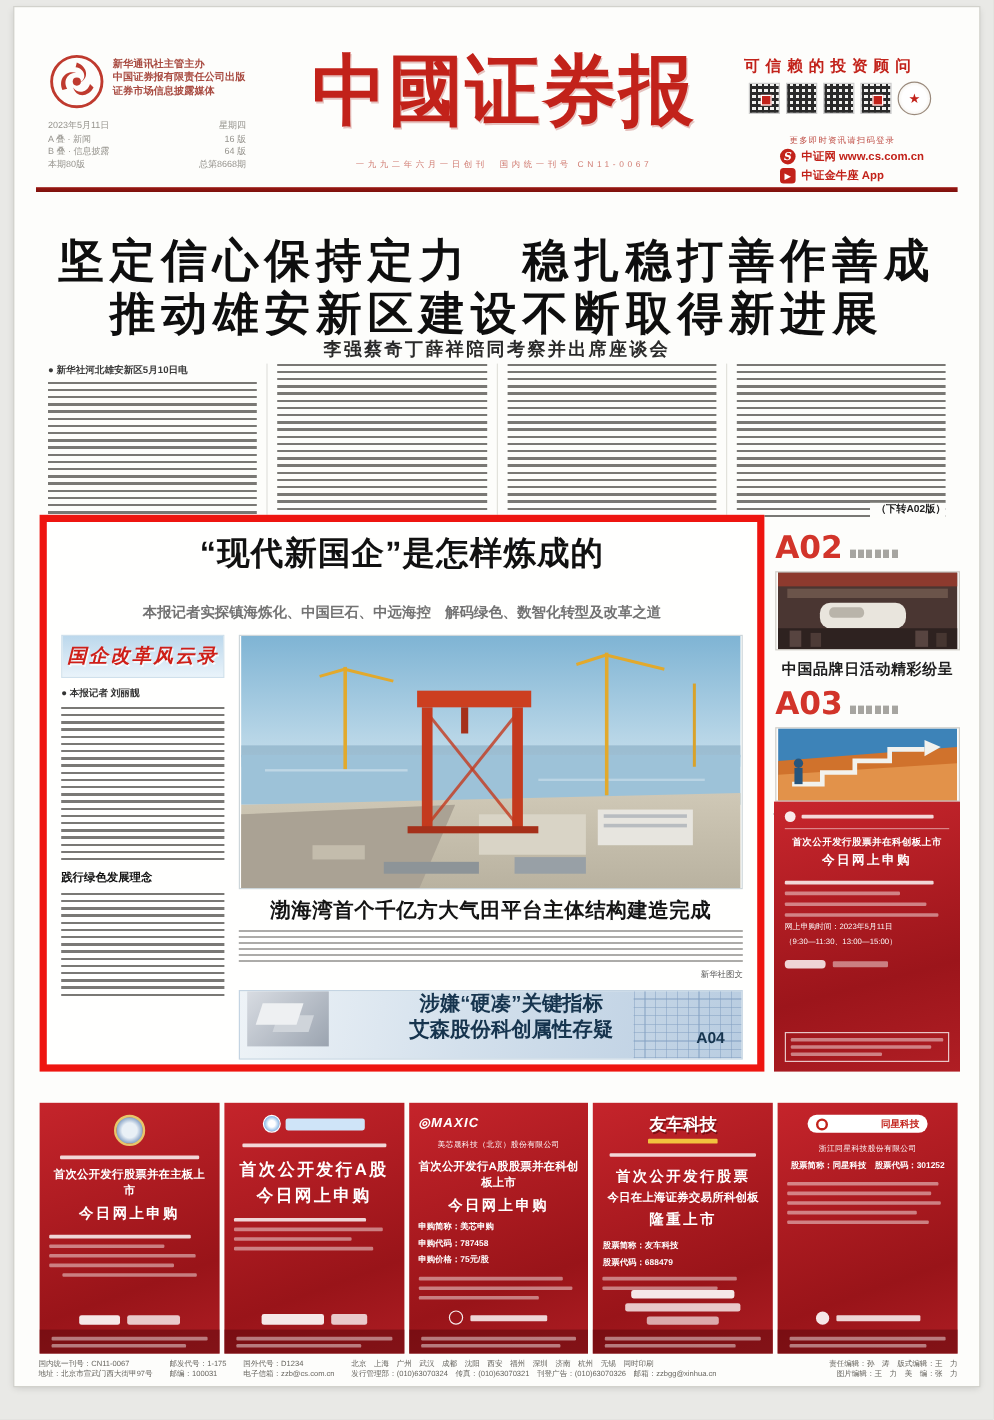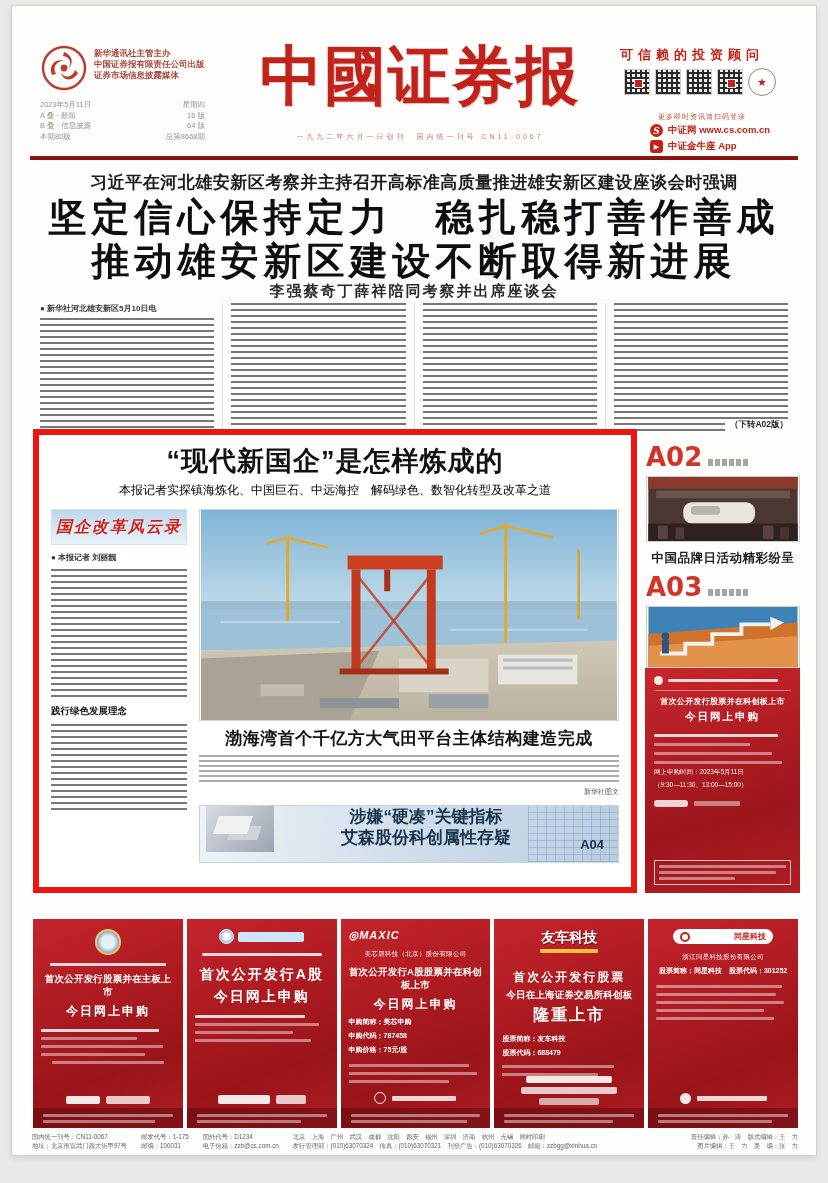--- a/index.html
+++ b/index.html
@@ -43,21 +43,21 @@
   .bodycols { left:20px; top:297px; width:764px; height:128px; display:flex; gap:0; }
   .bcol { flex:1; padding:0 8px; display:flex; flex-direction:column; position:relative; }
   .bcol + .bcol { border-left:1px solid #e2e2dc; }
   .dateline { font-size:8px; font-weight:bold; color:#3a3a3a; margin-bottom:4px; }
   .bcol .fill { flex:1; }
   .jump { position:absolute; right:8px; bottom:0; background:#fdfdfb; padding-left:5px; font-size:8.5px; font-weight:bold; color:#222; }
 
   
   .feature { left:21px; top:423px; width:604px; height:464px; border:6px solid #ee1510; background:#fffffe; padding:8px 12px; }
   .f-title { font-size:27px; font-weight:900; color:#111; text-align:center; letter-spacing:1px; }
-  .f-sub { margin-top:3px; font-size:12px; font-weight:normal; color:#000000; text-align:center; }
+  .f-sub { margin-top:23px; font-size:12px; font-weight:bold; color:#737373; text-align:center; }
   .f-body { display:flex; margin-top:10px; gap:12px; }
   .f-left { width:148px; display:flex; flex-direction:column; }
   .banner { height:36px; background:linear-gradient(180deg,#bcd8ec,#e9f3fa); display:flex; align-items:center; justify-content:center; border:1px solid #cfe0ec; }
   .banner span { font-family:"DejaVu Serif", serif; font-size:16px; font-weight:bold; font-style:italic; color:#cf1f18; letter-spacing:2px; text-shadow:1px 1px 0 rgba(255,255,255,.8); white-space:nowrap; }
   .byline { margin-top:7px; font-size:8px; font-weight:bold; color:#333; }
   .f-left .g1 { height:128px; margin-top:6px; }
   .sect-head { margin-top:8px; font-size:9.5px; font-weight:bold; color:#111; }
   .f-left .g2 { height:86px; margin-top:6px; }
   .f-right { width:420px; }
   .photo { width:420px; height:212px; display:block; border:1px solid #cdd6da; }
@@ -166,21 +166,20 @@
   <div class="abs media-row" style="top:118px">
     <span class="m-ico">S</span>
     <span>中证网 www.cs.com.cn</span>
   </div>
   <div class="abs media-row" style="top:134px">
     <span class="m-ico sq">▶</span>
     <span>中证金牛座 App</span>
   </div>
   <div class="abs mast-rule"></div>
 
-  <div class="abs kicker ctr">习近平在河北雄安新区考察并主持召开高标准高质量推进雄安新区建设座谈会时强调</div>
   <div class="abs h1 h1a ctr">坚定信心保持定力　稳扎稳打善作善成</div>
   <div class="abs h1 h1b ctr">推动雄安新区建设不断取得新进展</div>
   <div class="abs deck ctr">李强蔡奇丁薛祥陪同考察并出席座谈会</div>
 
   <div class="abs bodycols">
     <div class="bcol">
       <div class="dateline">● 新华社河北雄安新区5月10日电</div>
       <div class="fill greek"></div>
     </div>
     <div class="bcol">
@@ -395,21 +394,21 @@
     </div>
 
     <div class="ad">
       <div style="display:flex;flex-direction:column;align-items:center">
         <span class="ycj">友车科技</span>
         <span class="ycj-sub"></span>
       </div>
       <span class="skw" style="width:122px;margin-top:8px"></span>
       <div class="big2" style="font-size:12px;margin-top:8px">首次公开发行股票</div>
       <div class="big1" style="margin-top:3px">今日在上海证券交易所科创板</div>
-      <div class="big2" style="font-size:16px;margin-top:3px">隆重上市</div>
+      <div class="big2" style="font-size:12px;margin-top:3px">隆重上市</div>
       <div class="det" style="margin-top:8px">股票简称：友车科技</div>
       <div class="det">股票代码：688479</div>
       <div class="skgrp" style="margin-top:7px">
         <span class="skw dim" style="width:112px"></span>
         <span class="skw dim" style="width:96px"></span>
       </div>
       <div style="display:flex;flex-direction:column;gap:4px;margin-top:auto;align-items:center">
         <span class="pill" style="width:86px;height:7px"></span>
         <span class="pill" style="width:96px;height:7px;opacity:.85"></span>
         <span class="pill" style="width:60px;height:7px;opacity:.7"></span>

